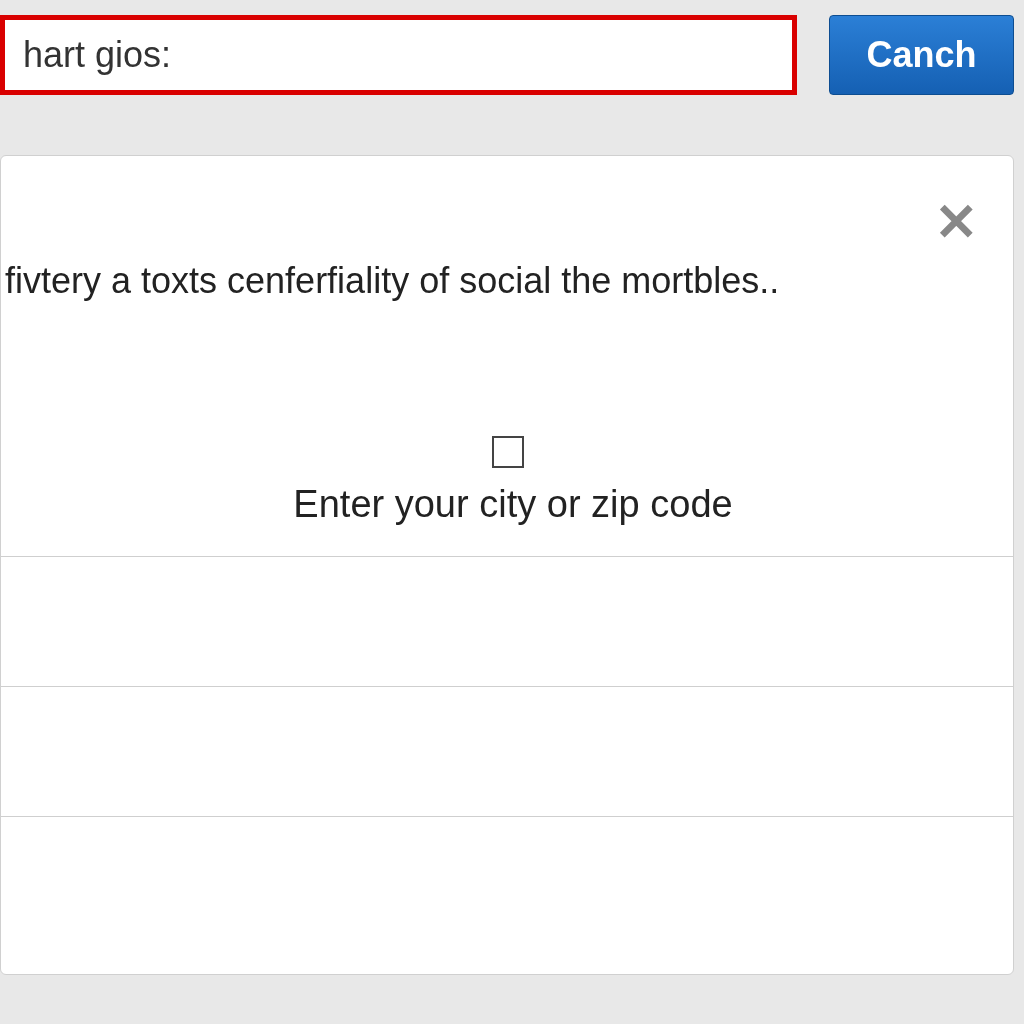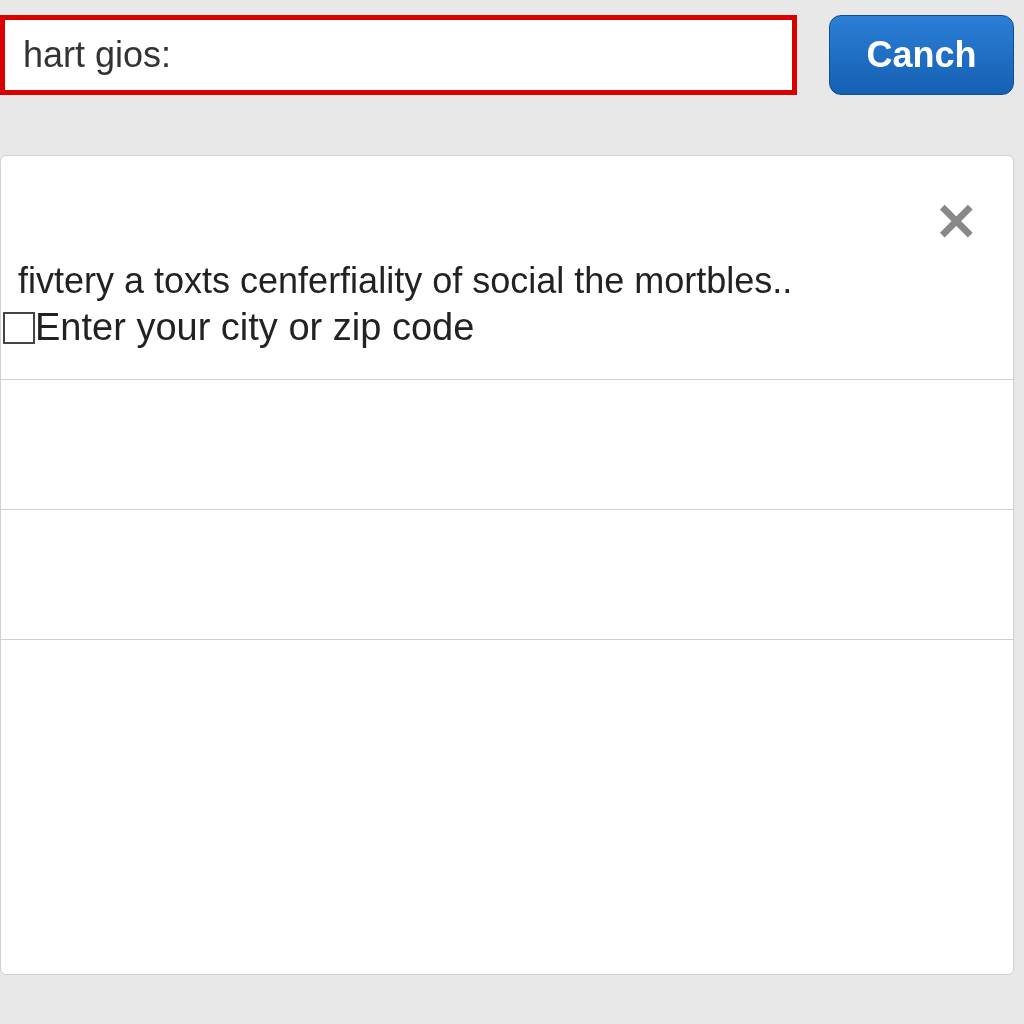--- a/index.html
+++ b/index.html
@@ -32,21 +32,21 @@
       font-family: Arial, Helvetica, sans-serif;
     }
     .cancel-button {
       width: 185px;
       height: 80px;
       background: linear-gradient(to bottom, #2b7fd6, #1560b3);
       color: #ffffff;
       font-size: 36px;
       font-weight: bold;
       border: 1px solid #0d4d91;
-      border-radius: 12px;
+      border-radius: 4px;
       cursor: pointer;
     }
     .panel {
       background: #ffffff;
       margin: 40px 10px 10px 0;
       border: 1px solid #d0d0d0;
       border-radius: 6px;
       height: 820px;
       position: relative;
     }
@@ -56,28 +56,31 @@
       right: 35px;
       font-size: 52px;
       color: #888;
       cursor: pointer;
       line-height: 1;
       font-weight: bold;
     }
     .desc-text {
       font-size: 36px;
       color: #222;
-      padding: 100px 40px 0 17px;
+      padding: 100px 40px 0 4px;
       line-height: 1.4;
     }
     .location-row {
       display: flex;
       align-items: center;
+      gap: 15px;
       padding: 0 0 30px 12px;
+      margin-top: 130px;
       border-bottom: 1px solid #cfcfcf;
+      flex-direction: column;
     }
     .checkbox {
       width: 32px;
       height: 32px;
       border: 2px solid #444;
       background: #fff;
       display: inline-block;
       flex-shrink: 0;
       margin-left: -10px;
     }

